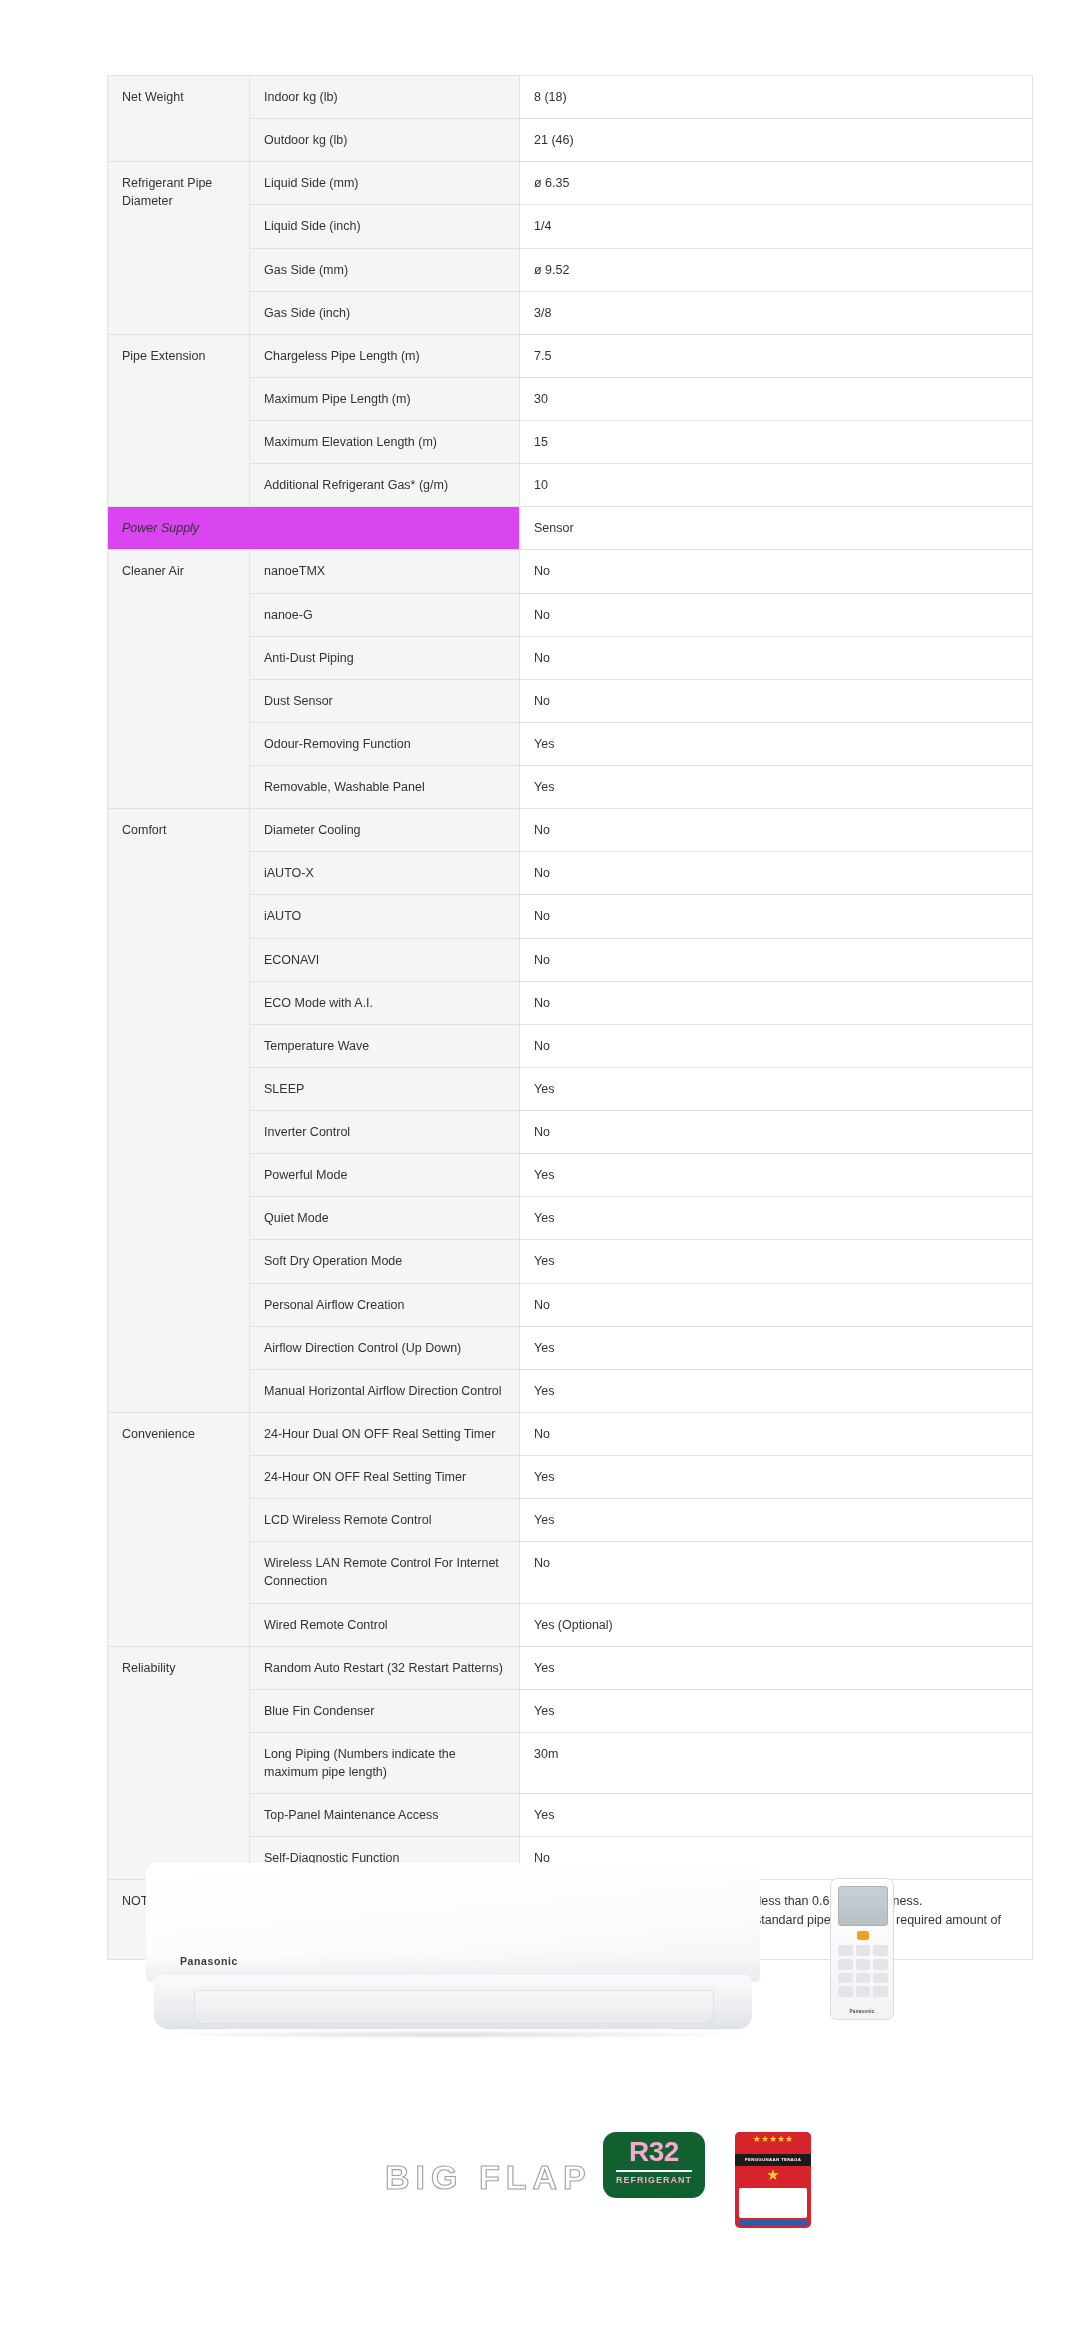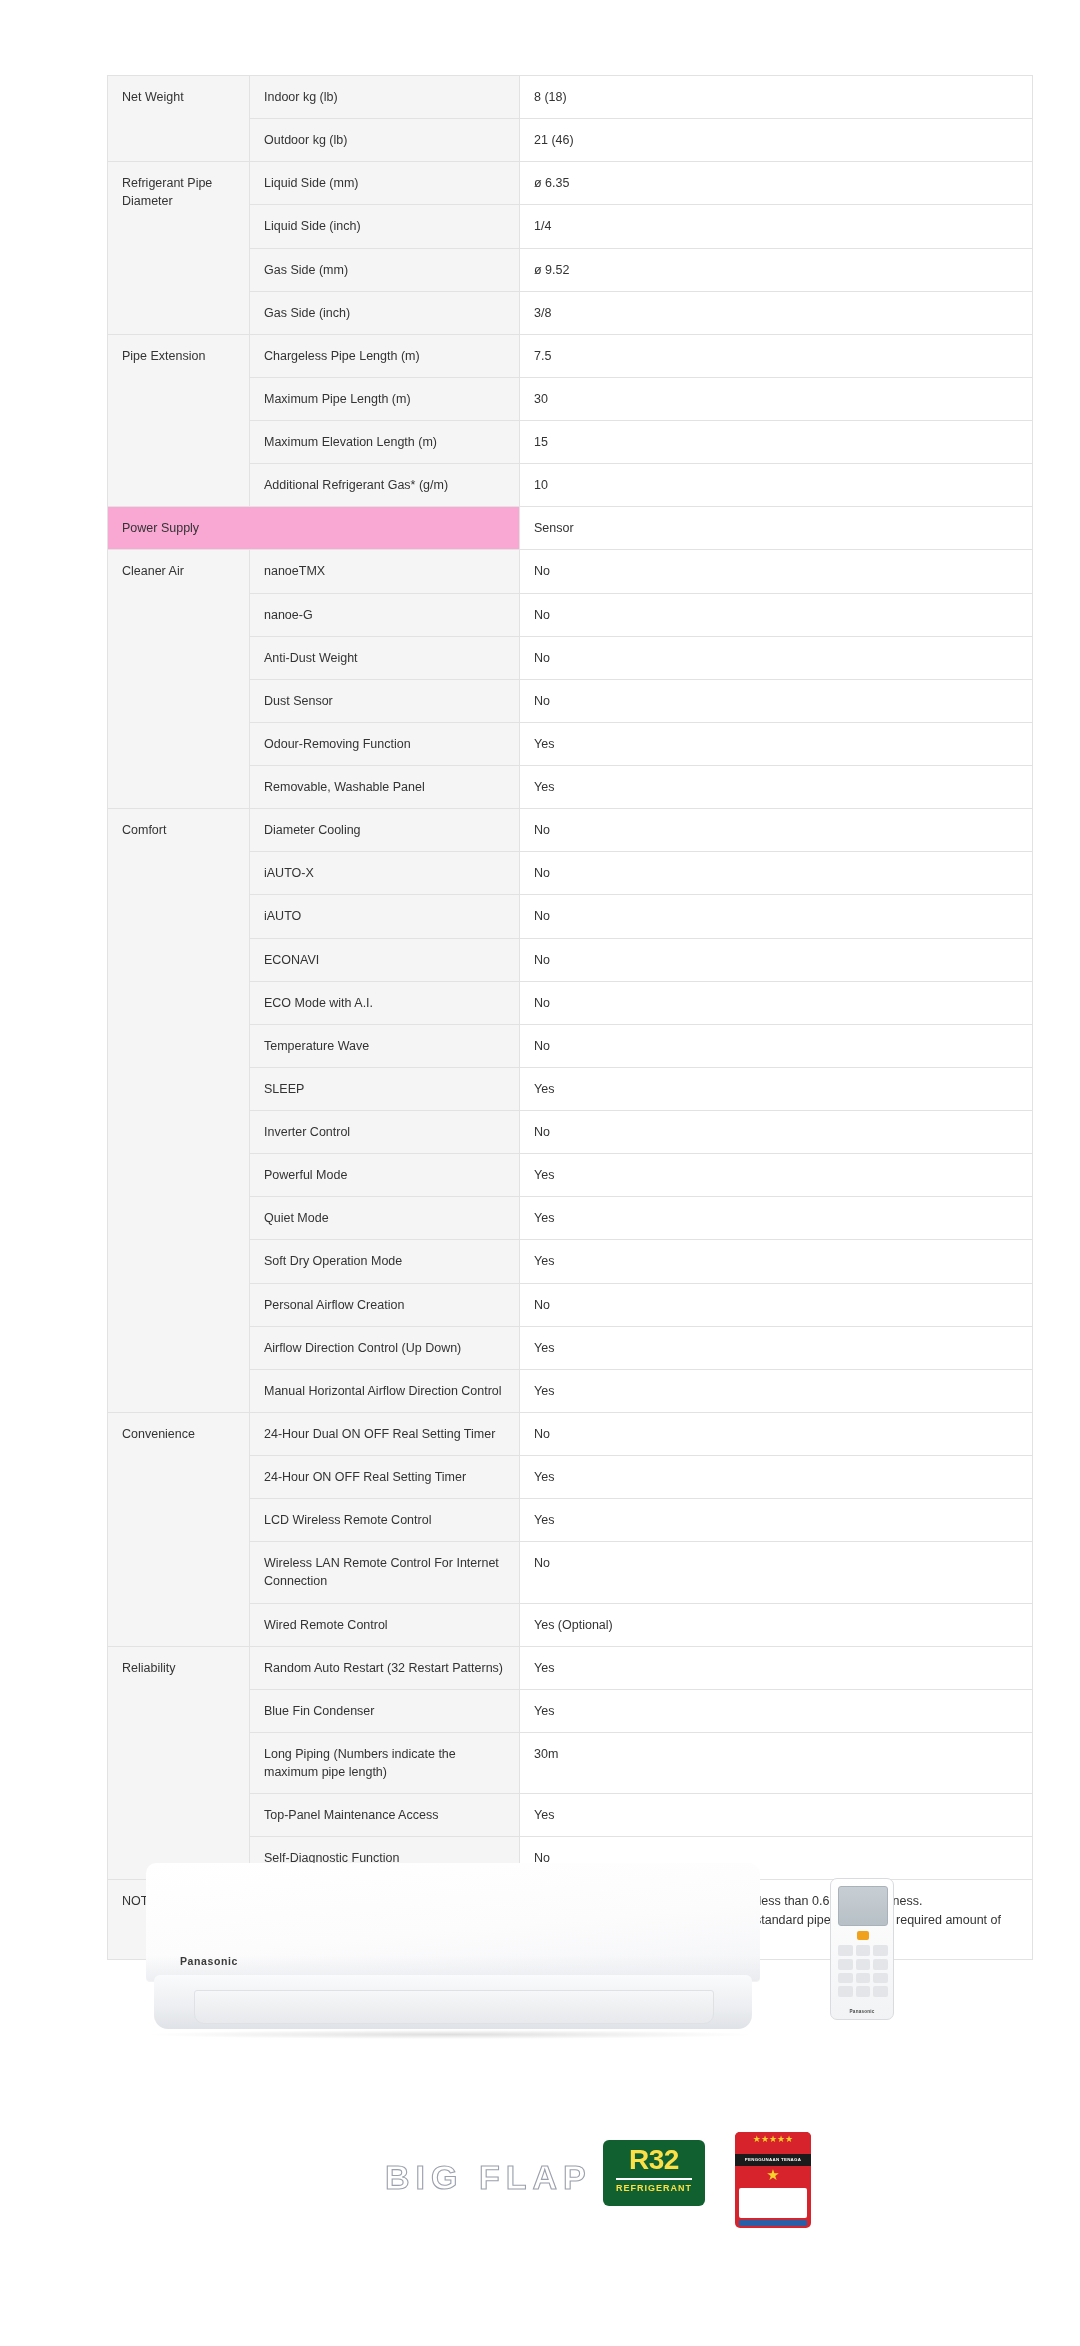--- a/index.html
+++ b/index.html
@@ -44,21 +44,22 @@
   }
   td.feat {
     width: 270px;
     background: #f5f5f5;
   }
   td.val {
     width: 513px;
     background: #ffffff;
   }
   td.catspan2 {
-    background: #f9a8d4;
+    background: #d946ef;
+    font-style: italic;
   }
   td.note-cat {
     background: #f5f5f5;
   }
   td.note-val {
     background: #ffffff;
     white-space: pre-line;
     line-height: 1.6;
   }
 
@@ -193,26 +194,26 @@
     font-weight: 700;
     letter-spacing: 6px;
     color: #ffffff;
     -webkit-text-stroke: 1.1px #9aa0ad;
     text-shadow: 0 1px 0 rgba(255,255,255,0.9);
     font-family: "Liberation Sans", sans-serif;
   }
   .badge-r32 {
     position: absolute;
     left: 603px;
-    top: 10px;
+    top: 2px;
     width: 102px;
     height: 66px;
     background: #10612f;
-    border-radius: 6px;
-    color: #fde047;
+    border-radius: 13px;
+    color: #f9a8d4;
     text-align: center;
   }
   .r32-main {
     margin-top: 6px;
     font-size: 28px;
     font-weight: 700;
     letter-spacing: -0.5px;
     line-height: 1;
   }
   .r32-rule {
@@ -343,21 +344,21 @@
           <tr>
             <td class="cat" rowspan="6">Cleaner Air</td>
             <td class="feat">nanoeTMX</td>
             <td class="val">No</td>
           </tr>
           <tr>
             <td class="feat">nanoe-G</td>
             <td class="val">No</td>
           </tr>
           <tr>
-            <td class="feat">Anti-Dust Weight</td>
+            <td class="feat">Anti-Dust Piping</td>
             <td class="val">No</td>
           </tr>
           <tr>
             <td class="feat">Dust Sensor</td>
             <td class="val">No</td>
           </tr>
           <tr>
             <td class="feat">Odour-Removing Function</td>
             <td class="val">Yes</td>
           </tr>

